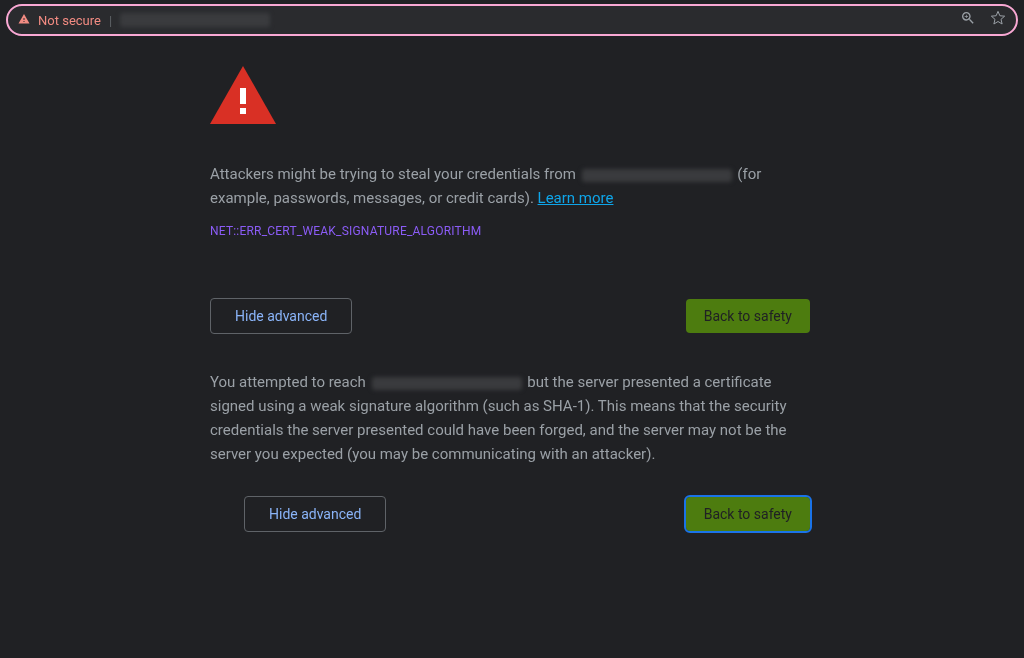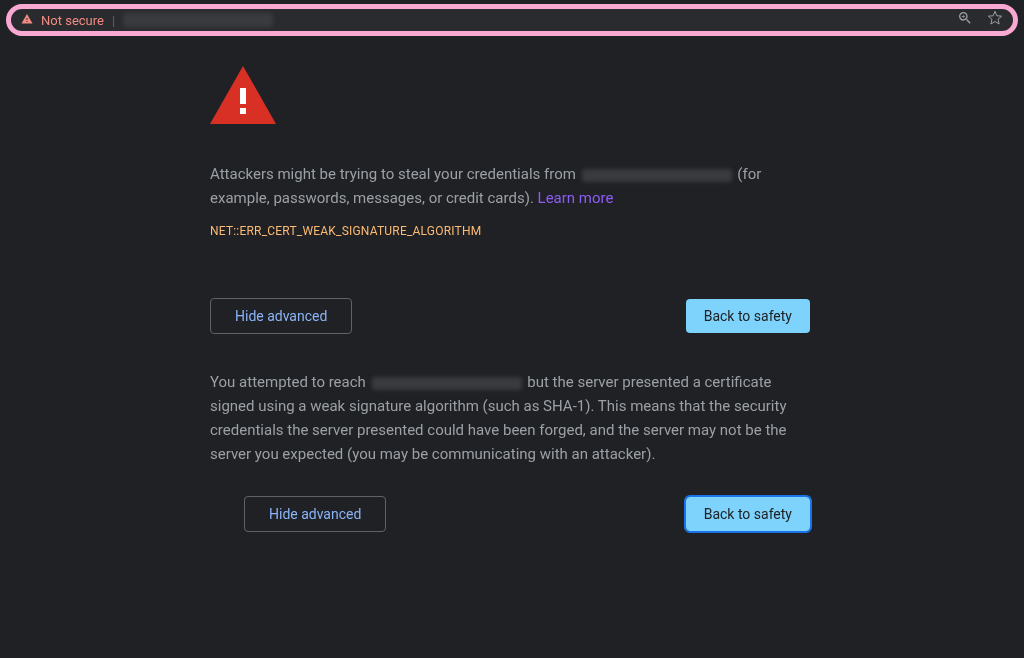--- a/index.html
+++ b/index.html
@@ -11,21 +11,21 @@
       width: 1024px;
       height: 658px;
       background: #202124;
       font-family: 'Segoe UI', Roboto, Arial, sans-serif;
       color: #9aa0a6;
       overflow: hidden;
     }
     .address-bar {
       height: 32px;
       background: #2a2b2e;
-      border: 5px solid #f9a8d4;
+      border: 2px solid #f9a8d4;
       border-radius: 16px;
       margin: 4px 6px 0 6px;
       display: flex;
       align-items: center;
       padding: 0 10px;
       font-size: 13px;
     }
     .address-bar .warn-icon {
       color: #f28b82;
       font-size: 12px;
@@ -84,25 +84,26 @@
       width: 150px;
       height: 13px;
       background: #3a3b3e;
       border-radius: 3px;
       filter: blur(2px);
       vertical-align: middle;
       margin: 0 2px;
     }
     .body-text a,
     .proceed-link {
+      color: #0ea5e9;
+      text-decoration: underline;
+      cursor: pointer;
+    }
+    .error-code {
       color: #8b5cf6;
-      cursor: pointer;
-    }
-    .error-code {
-      color: #fdba74;
       font-size: 12px;
       margin-top: 6px;
       margin-bottom: 60px;
       letter-spacing: 0.2px;
     }
     .button-row {
       display: flex;
       align-items: center;
       margin-bottom: 36px;
       width: 600px;
@@ -116,21 +117,21 @@
       background: transparent;
       border: 1px solid #5f6368;
       color: #8ab4f8;
       padding: 9px 24px;
       border-radius: 4px;
       font-size: 14px;
       cursor: pointer;
       font-family: inherit;
     }
     .btn-primary {
-      background: #7dd3fc;
+      background: #4d7c0f;
       border: none;
       color: #202124;
       padding: 9px 18px;
       border-radius: 4px;
       font-size: 14px;
       cursor: pointer;
       margin-left: auto;
       font-family: inherit;
     }
     .btn-primary.focused {

